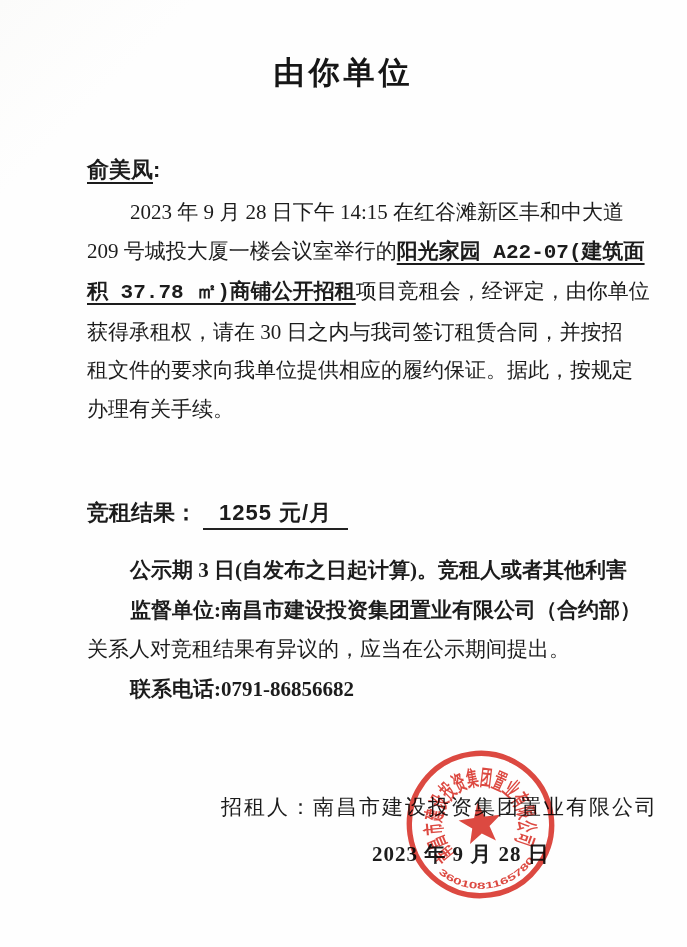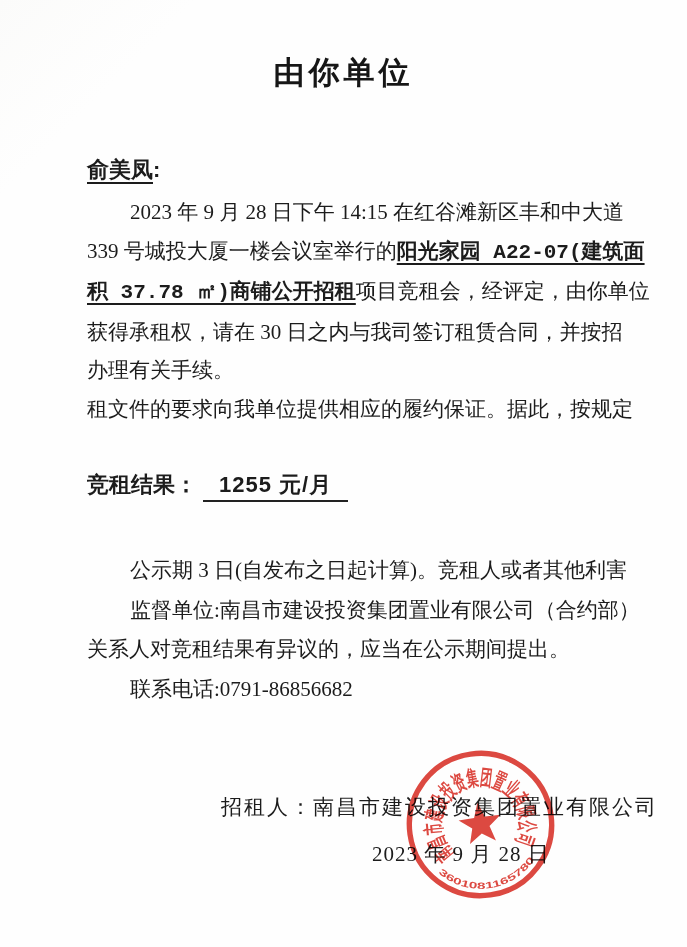--- a/index.html
+++ b/index.html
@@ -73,49 +73,51 @@
     font-size: 22px;
     font-weight: bold;
     font-family: "Liberation Sans", sans-serif;
   }
   .result-value {
     display: inline-block;
     margin-left: 6px;
     padding: 0 16px;
     border-bottom: 2px solid #222;
     letter-spacing: 1px;
+    margin-top: 28px;
   }
   .notice-para {
     position: absolute;
     top: 551px;
     left: 87px;
     width: 534px;
     font-size: 21px;
     line-height: 39.5px;
   }
   .notice-line { white-space: nowrap; }
-  .notice-line.indent { text-indent: 43px; }
+  .notice-line.indent { text-indent: 43px; font-weight: bold; }
   .notice-line.justify {
     width: 514px;
     text-align: justify;
     text-align-last: justify;
   }
   .sign-lessor {
     position: absolute;
     top: 793px;
     left: 221px;
     font-size: 21px;
     letter-spacing: 2px;
   }
   .sign-date {
     position: absolute;
     top: 840px;
     left: 372px;
     font-size: 21px;
     letter-spacing: 1px;
+    font-weight: bold;
   }
   .seal {
     position: absolute;
     left: 404px;
     top: 748px;
     width: 153px;
     height: 153px;
     transform: rotate(-8deg);
     opacity: 0.88;
     mix-blend-mode: multiply;
@@ -132,33 +134,33 @@
 
   <div class="addressee">
     <span class="name-underline">俞美凤</span><span>:</span>
   </div>
 
   <div class="body-para">
     <div class="body-line indent">
       <span>2023 年 9 月 28 日下午 14:15 在红谷滩新区丰和中大道</span>
     </div>
     <div class="body-line">
-      <span>339 号城投大厦一楼会议室举行的</span><span class="seg-bold-underline">阳光家园 A22-07(建筑面</span>
+      <span>209 号城投大厦一楼会议室举行的</span><span class="seg-bold-underline">阳光家园 A22-07(建筑面</span>
     </div>
     <div class="body-line">
       <span class="seg-bold-underline">积 37.78 ㎡)商铺公开招租</span><span>项目竞租会，经评定，由你单位</span>
     </div>
     <div class="body-line">
       <span>获得承租权，请在 30 日之内与我司签订租赁合同，并按招</span>
+    </div>
+    <div class="body-line">
+      <span>租文件的要求向我单位提供相应的履约保证。据此，按规定</span>
     </div>
     <div class="body-line last">
       <span>办理有关手续。</span>
-    </div>
-    <div class="body-line">
-      <span>租文件的要求向我单位提供相应的履约保证。据此，按规定</span>
     </div>
   </div>
 
   <div class="result-line">
     <span>竞租结果：</span><span class="result-value">1255 元/月</span>
   </div>
 
   <div class="notice-para">
     <div class="notice-line indent justify">
       <span>公示期 3 日(自发布之日起计算)。竞租人或者其他利害</span>

